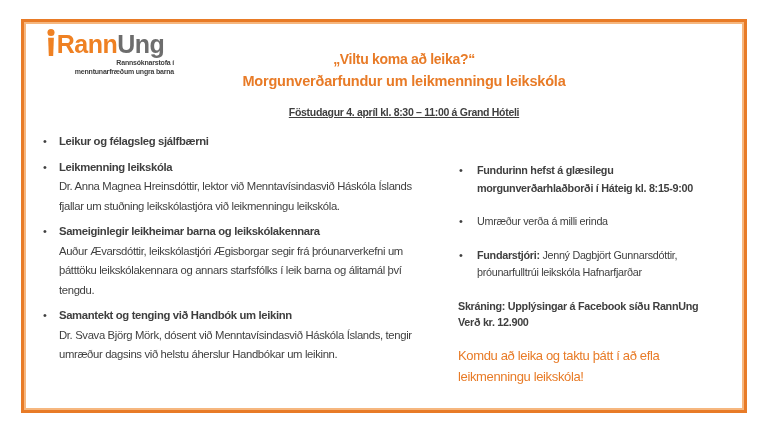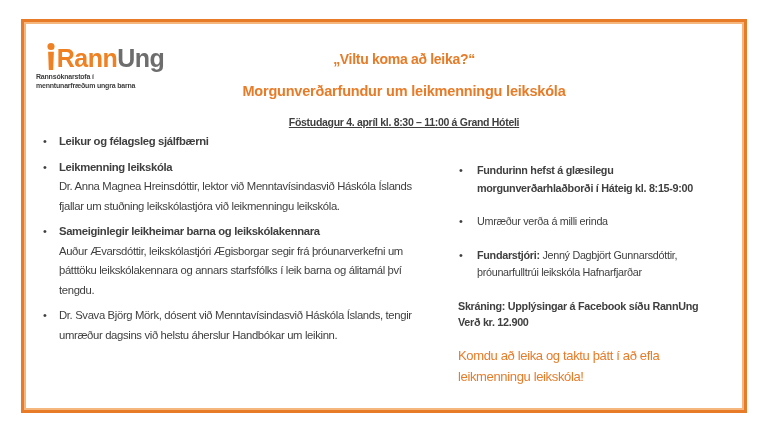--- a/index.html
+++ b/index.html
@@ -7,32 +7,32 @@
     position:relative;width:768px;height:432px;background:#ffffff;overflow:hidden;
     font-family:"Liberation Sans",sans-serif;
   }
   .frame{
     position:absolute;left:21px;top:19px;width:726px;height:394px;box-sizing:border-box;
     border:3px solid #E87B27;
     box-shadow:inset 0 0 0 2px #F6B77F;
     background:#ffffff;
   }
   
-  .logo{position:absolute;left:12px;top:21px;width:138px;text-align:left;}
+  .logo{position:absolute;left:12px;top:7px;width:138px;text-align:right;}
   .logo-row{display:flex;align-items:flex-end;justify-content:center;
     font-size:25px;font-weight:bold;line-height:26px;letter-spacing:-0.5px;}
   .logo-i{width:10px;height:27px;margin:0 1px 1px 0;flex:0 0 auto;}
   .logo-rann{color:#EF8123;}
   .logo-ung{color:#6D6D6D;}
   .logo-tagline{font-size:7px;font-weight:bold;line-height:8.5px;color:#3E3E3E;
     margin-top:2px;letter-spacing:-0.2px;}
   
   .header{position:absolute;left:40px;right:0;top:26px;text-align:center;}
   .title{font-size:14px;font-weight:bold;color:#E87B27;line-height:22px;letter-spacing:-0.3px;}
-  .subtitle{font-size:14.5px;font-weight:bold;color:#E87B27;line-height:20px;margin-top:11px;letter-spacing:-0.2px;}
+  .subtitle{font-size:14.5px;font-weight:bold;color:#E87B27;line-height:20px;margin-top:1px;letter-spacing:-0.2px;}
   .dateline{font-size:10.5px;font-weight:bold;color:#3F3F3F;line-height:14px;margin-top:14px;letter-spacing:-0.3px;text-decoration:underline;}
   
   .col-left{position:absolute;left:17px;top:110px;width:392px;
     font-size:11.3px;letter-spacing:-0.35px;line-height:19.5px;color:#3F3F3F;}
   .p-item{position:relative;padding-left:18px;margin-bottom:6px;}
   .bullet{position:absolute;left:2px;top:0;font-size:11px;}
   .p-title{font-weight:bold;}
   
   .col-right{position:absolute;left:434px;top:140px;width:272px;
     font-size:10.8px;letter-spacing:-0.3px;line-height:17.5px;color:#3F3F3F;}
@@ -80,20 +80,21 @@
         <div class="p-title">Leikmenning leikskóla</div>
         <div class="p-desc">Dr. Anna Magnea Hreinsdóttir, lektor við Menntavísindasvið Háskóla Íslands fjallar um stuðning leikskólastjóra við leikmenningu leikskóla.</div>
       </div>
       <div class="p-item">
         <span class="bullet">•</span>
         <div class="p-title">Sameiginlegir leikheimar barna og leikskólakennara</div>
         <div class="p-desc">Auður Ævarsdóttir, leikskólastjóri Ægisborgar segir frá þróunarverkefni um þátttöku leikskólakennara og annars starfsfólks í leik barna og álitamál því tengdu.</div>
       </div>
       <div class="p-item">
         <span class="bullet">•</span>
+        <div class="p-title">Samantekt og tenging við Handbók um leikinn</div>
         <div class="p-desc">Dr. Svava Björg Mörk, dósent við Menntavísindasvið Háskóla Íslands, tengir umræður dagsins við helstu áherslur Handbókar um leikinn.</div>
       </div>
     </div>
 
     <div class="col-right">
       <div class="i-item">
         <span class="bullet">•</span>
         <span class="bold">Fundurinn hefst á glæsilegu morgunverðarhlaðborði í Háteig kl. 8:15-9:00</span><span></span>
       </div>
       <div class="i-item">

